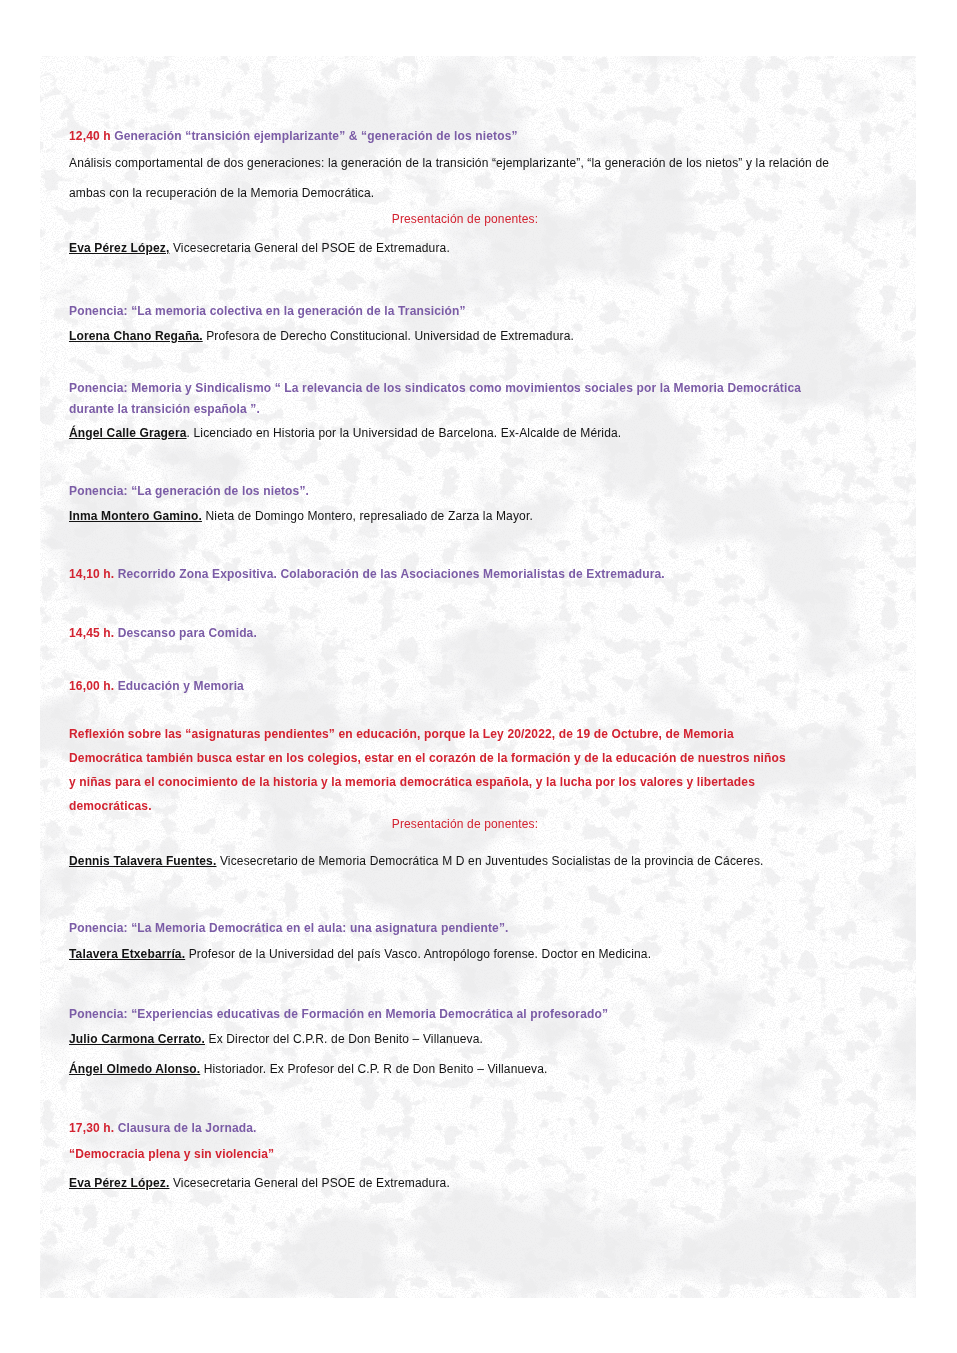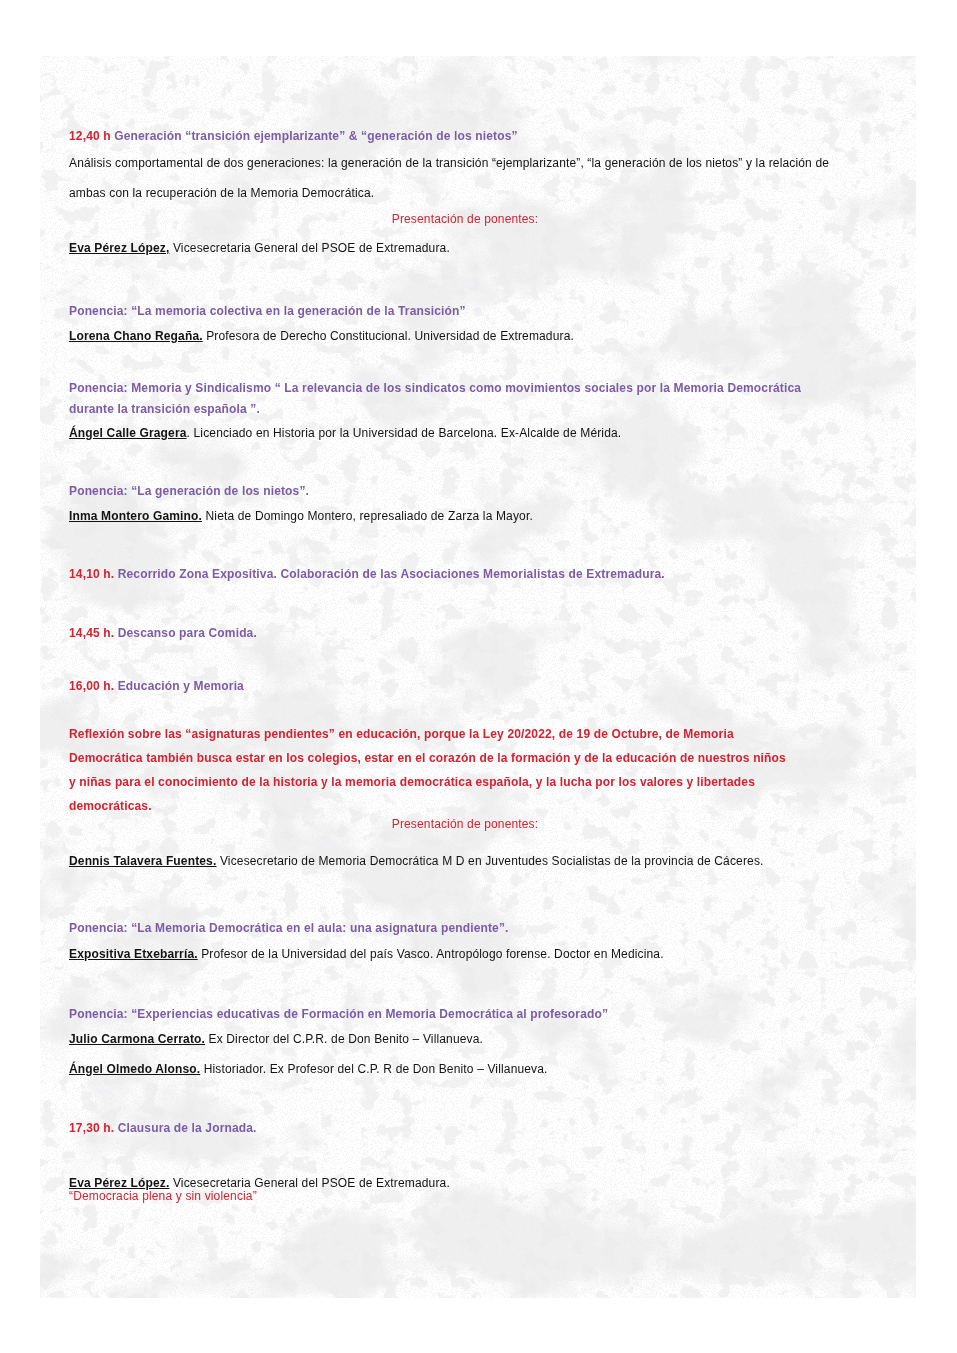--- a/index.html
+++ b/index.html
@@ -36,21 +36,21 @@
     color:var(--ink);
   }
   .line{white-space:nowrap;}
   .t{color:var(--red);font-weight:700;}
   .pt{color:var(--purple);font-weight:700;}
   .ponencia{color:var(--purple);font-weight:700;}
   .nm{font-weight:700;color:var(--ink);text-decoration:underline;}
   .bio{font-weight:400;color:var(--ink);}
   .rlabel{color:var(--red);font-weight:400;text-align:center;}
   .rpara{color:var(--red);font-weight:700;line-height:24px;width:725px;}
-  .rquote{color:var(--red);font-weight:400;margin-top:42px;}
+  .rquote{color:var(--red);font-weight:700;}
   .desc{line-height:30px;width:772px;}
   .pon2{line-height:21px;width:735px;}
   .wrap2{line-height:22px;width:708px;}
 </style>
 </head>
 <body>
 
 <div class="page">
 
   <svg class="texture" width="876" height="1242" viewBox="0 0 876 1242" xmlns="http://www.w3.org/2000/svg" aria-hidden="true">
@@ -99,21 +99,21 @@
 
     <p class="block line" style="top:620px"><span class="t">16,00 h.</span> <span class="pt">Educación y Memoria</span></p>
 
     <p class="block rpara" style="top:666px">Reflexión sobre las “asignaturas pendientes” en educación, porque  la Ley 20/2022, de 19 de Octubre,  de Memoria Democrática también busca estar en los colegios, estar en el corazón de la formación y de la educación de nuestros niños y niñas para el conocimiento de la historia y la memoria democrática española, y la lucha por los valores y libertades democráticas.</p>
 
     <p class="block rlabel line" style="top:758px">Presentación de ponentes:</p>
 
     <p class="block wrap2" style="top:794px"><b class="nm">Dennis Talavera Fuentes.</b><span class="bio"> Vicesecretario de Memoria Democrática M D en Juventudes Socialistas de la provincia de Cáceres.</span></p>
 
     <p class="block ponencia line" style="top:862px">Ponencia:  “La Memoria Democrática en el aula: una asignatura pendiente”.</p>
-    <p class="block line" style="top:888px"><b class="nm">Expositiva Etxebarría.</b><span class="bio"> Profesor de la Universidad del país Vasco. Antropólogo forense. Doctor en Medicina.</span></p>
+    <p class="block line" style="top:888px"><b class="nm">Talavera Etxebarría.</b><span class="bio"> Profesor de la Universidad del país Vasco. Antropólogo forense. Doctor en Medicina.</span></p>
 
     <p class="block ponencia line" style="top:948px">Ponencia: “Experiencias educativas de Formación en Memoria Democrática al profesorado”</p>
     <p class="block line" style="top:973px"><b class="nm">Julio Carmona Cerrato.</b><span class="bio"> Ex Director del C.P.R. de Don Benito – Villanueva.</span></p>
     <p class="block line" style="top:1003px"><b class="nm">Ángel Olmedo Alonso.</b><span class="bio"> Historiador. Ex Profesor del C.P. R de Don Benito – Villanueva.</span></p>
 
     <p class="block line" style="top:1062px"><span class="t">17,30 h.</span> <span class="pt">Clausura de la Jornada.</span></p>
 
     <p class="block rquote line" style="top:1088px">“Democracia plena y sin violencia”</p>
 
     <p class="block line" style="top:1117px"><b class="nm">Eva Pérez López.</b><span class="bio"> Vicesecretaria General del PSOE de Extremadura.</span></p>

